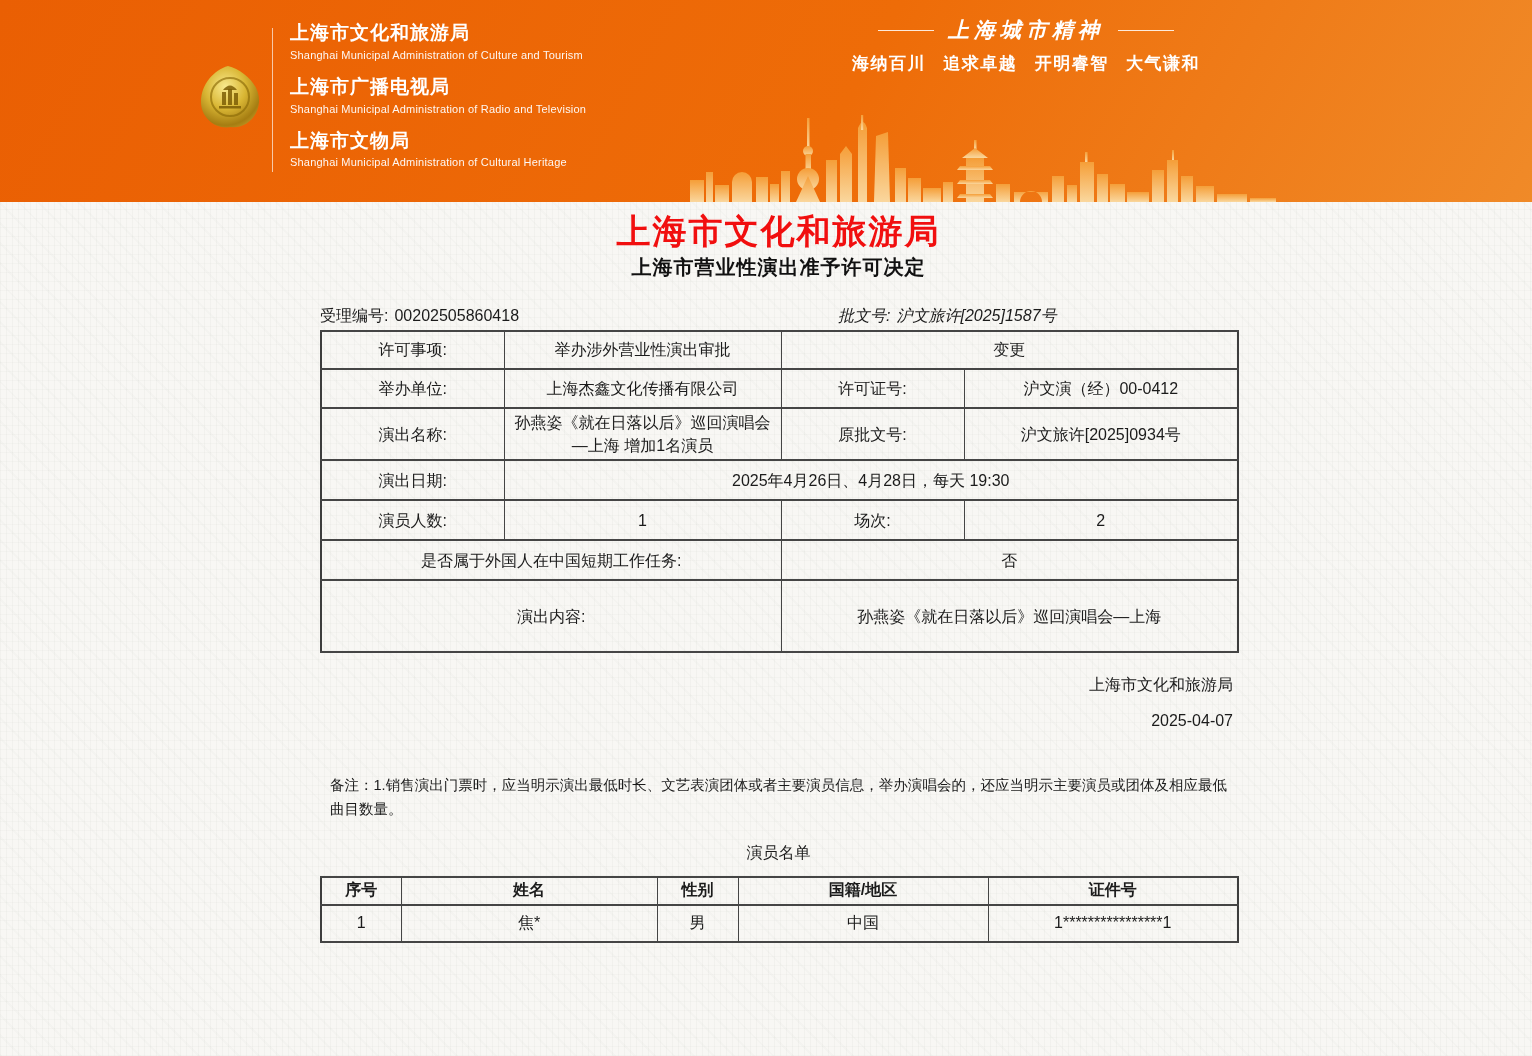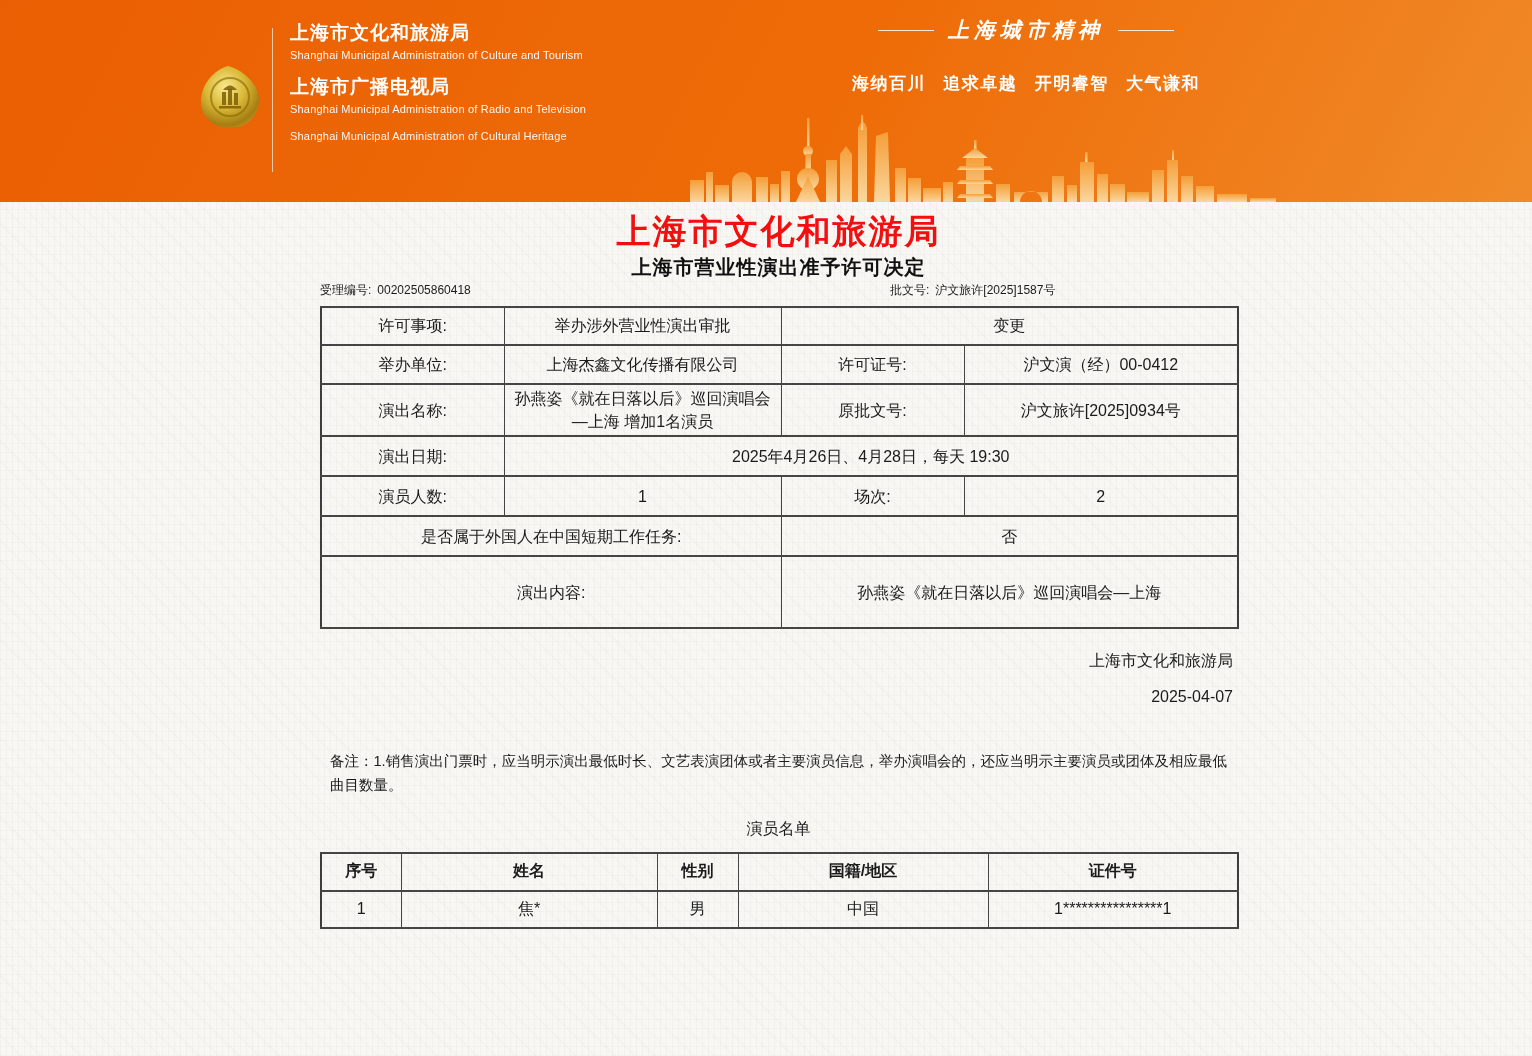--- a/index.html
+++ b/index.html
@@ -31,57 +31,57 @@
   .agency-zh{ font-size:19px; font-weight:bold; letter-spacing:1px; line-height:1.2; }
   .agency-en{ font-size:11px; font-weight:normal; opacity:0.95; margin-top:4px; letter-spacing:0.2px; }
   .spirit{ position:absolute; left:852px; top:16px; width:348px; color:#fff; }
   .spirit-title-row{ display:flex; align-items:center; justify-content:center; gap:14px; }
   .spirit-line{ width:56px; height:1px; background:rgba(255,255,255,0.85); }
   .spirit-title{
     font-family:"DejaVu Serif","Liberation Serif",serif;
     font-style:italic; font-weight:bold; font-size:21px; letter-spacing:5px;
     white-space:nowrap;
   }
-  .spirit-values{ display:flex; justify-content:space-between; margin-top:28px; }
+  .spirit-values{ display:flex; justify-content:space-between; margin-top:8px; }
   .spirit-value{ font-size:17px; font-weight:bold; letter-spacing:1.5px; white-space:nowrap; }
   .skyline{ position:absolute; left:690px; bottom:0; }
   
   .doc{ width:917px; margin-left:320px; position:relative; }
   .agency-title{
     margin-top:12px; text-align:center;
     font-size:34px; font-weight:bold; letter-spacing:2px; color:#f10f0f; line-height:1.0;
   }
   .doc-title{
     margin-top:8px; text-align:center;
     font-size:20px; font-weight:bold; letter-spacing:1px; color:#111; line-height:1.1;
   }
-  .meta-row{ position:relative; height:24px; margin-top:4px; font-size:12px; }
+  .meta-row{ position:relative; height:24px; margin-top:28px; font-size:16px; }
   .meta-left{ position:absolute; left:0; top:0; }
-  .meta-right{ position:absolute; left:570px; top:0; }
+  .meta-right{ position:absolute; left:518px; top:0;font-style:italic; }
   .meta-label{ margin-right:6px; }
   
   table.permit{
     width:917px; border-collapse:collapse; table-layout:fixed;
     border:2px solid #3d3d3d; font-size:16px; text-align:center;
   }
   table.permit td{
     border:1px solid #454545; border-top-width:2px; border-bottom-width:2px;
     padding:2px 4px; line-height:1.45; vertical-align:middle;
   }
   .h38{height:38px}.h39{height:39px}.h44{height:44px}.h40{height:40px}.h98{height:72px}
   
   table.performers{
     width:917px; margin-top:12px; border-collapse:collapse; table-layout:fixed;
     border:2px solid #3d3d3d; font-size:16px; text-align:center;
   }
   table.performers th, table.performers td{
     border:1px solid #454545; border-top-width:2px; border-bottom-width:2px;
     padding:1px 4px; vertical-align:middle;
   }
-  table.performers th{ height:38px; font-weight:bold; }
+  table.performers th{ height:28px; font-weight:bold; }
   table.performers td{ height:37px; font-weight:normal; }
   .signoff{ margin-top:22px; text-align:right; padding-right:4px; font-size:16px; }
   .signoff-date{ margin-top:16px; }
   .remark{ margin-top:44px; padding:0 10px; font-size:14.5px; line-height:1.6; text-align:justify; }
   .list-title{ margin-top:22px; text-align:center; font-size:16px; }
 </style>
 </head>
 <body>
 
 <div class="page">
@@ -111,20 +111,21 @@
     <div class="agencies">
       <div class="agency">
         <div class="agency-zh">上海市文化和旅游局</div>
         <div class="agency-en">Shanghai Municipal Administration of Culture and Tourism</div>
       </div>
       <div class="agency">
         <div class="agency-zh">上海市广播电视局</div>
         <div class="agency-en">Shanghai Municipal Administration of Radio and Television</div>
       </div>
       <div class="agency">
+        <div class="agency-zh">上海市文物局</div>
         <div class="agency-en">Shanghai Municipal Administration of Cultural Heritage</div>
       </div>
     </div>
 
     <div class="spirit">
       <div class="spirit-title-row">
         <span class="spirit-line"></span>
         <span class="spirit-title">上海城市精神</span>
         <span class="spirit-line"></span>
       </div>

